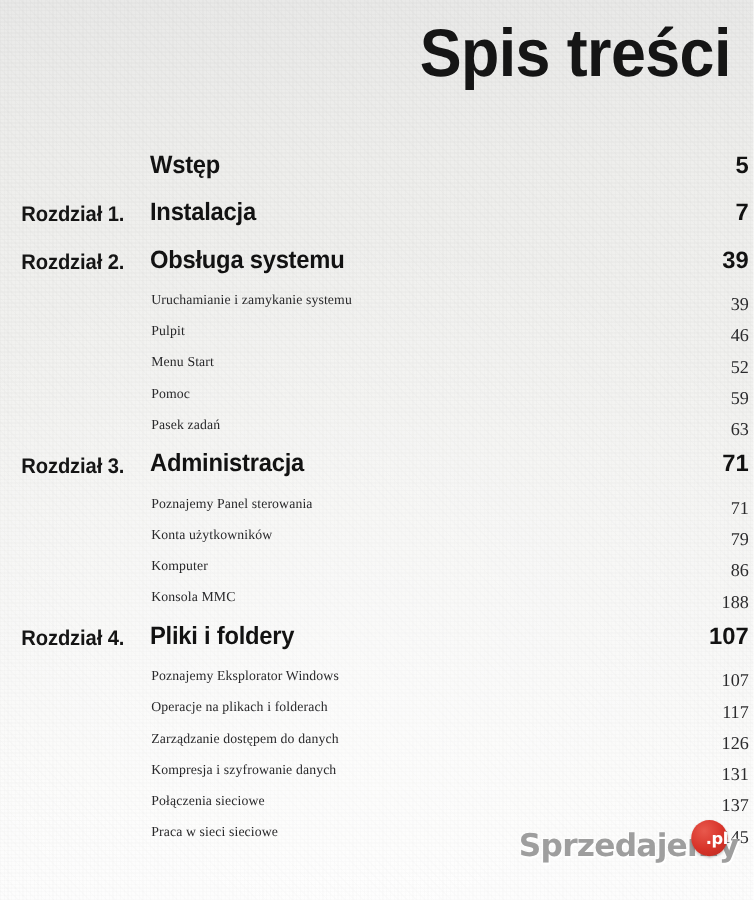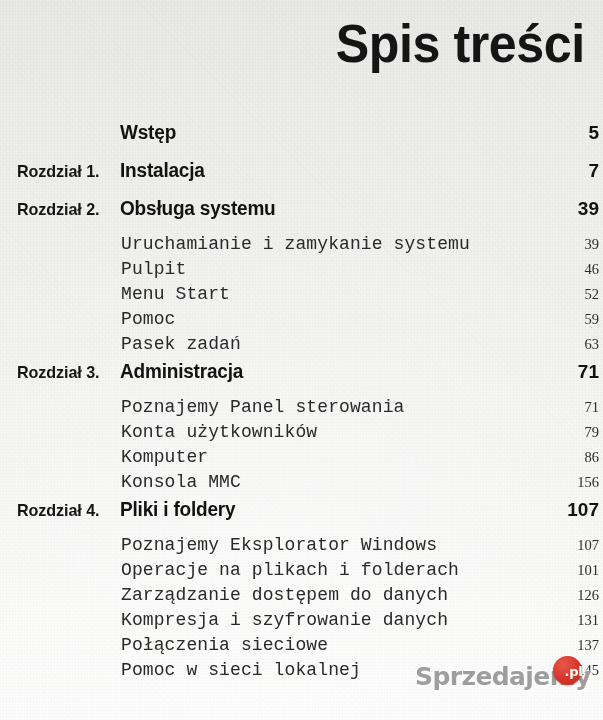--- a/index.html
+++ b/index.html
@@ -118,23 +118,23 @@
     font-family: "Liberation Sans Narrow", "Liberation Sans", sans-serif;
     font-weight: 700;
     font-size: 19px;
     color: #121212;
   }
 
   
   .sub-title {
     left: 121px;
     top: 2px;
-    font-family: Liberation Mono, monospace;
+    font-family: Liberation Serif, serif;
     font-weight: 400;
-    font-size: 18px;
+    font-size: 11px;
     letter-spacing: .1px;
     color: #29292b;
   }
 
   
   .sub-page {
     right: 16px;
     top: 4px;
     font-family: "Liberation Serif", "DejaVu Serif", serif;
     font-weight: 400;
@@ -249,49 +249,49 @@
       <div class="row sub-row">
         <span class="cell sub-title">Konta użytkowników</span>
         <span class="cell sub-page">79</span>
       </div>
       <div class="row sub-row">
         <span class="cell sub-title">Komputer</span>
         <span class="cell sub-page">86</span>
       </div>
       <div class="row sub-row">
         <span class="cell sub-title">Konsola MMC</span>
-        <span class="cell sub-page">156</span>
+        <span class="cell sub-page">188</span>
       </div>
       <div class="row chapter-row">
         <span class="cell ch-label">Rozdział 4.</span>
         <span class="cell ch-title">Pliki i foldery</span>
         <span class="cell ch-page">107</span>
       </div>
       <div class="row sub-row">
         <span class="cell sub-title">Poznajemy Eksplorator Windows</span>
         <span class="cell sub-page">107</span>
       </div>
       <div class="row sub-row">
         <span class="cell sub-title">Operacje na plikach i folderach</span>
-        <span class="cell sub-page">101</span>
+        <span class="cell sub-page">117</span>
       </div>
       <div class="row sub-row">
         <span class="cell sub-title">Zarządzanie dostępem do danych</span>
         <span class="cell sub-page">126</span>
       </div>
       <div class="row sub-row">
         <span class="cell sub-title">Kompresja i szyfrowanie danych</span>
         <span class="cell sub-page">131</span>
       </div>
       <div class="row sub-row">
         <span class="cell sub-title">Połączenia sieciowe</span>
         <span class="cell sub-page">137</span>
       </div>
       <div class="row sub-row">
-        <span class="cell sub-title">Pomoc w sieci lokalnej</span>
+        <span class="cell sub-title">Praca w sieci sieciowe</span>
         <span class="cell sub-page">145</span>
       </div>
     </div>
 
   <div class="watermark">
     <div class="wm-text">Sprzedajemy</div>
     <div class="wm-badge">
       <div class="wm-badge-text">.pl</div>
     </div>
   </div>

